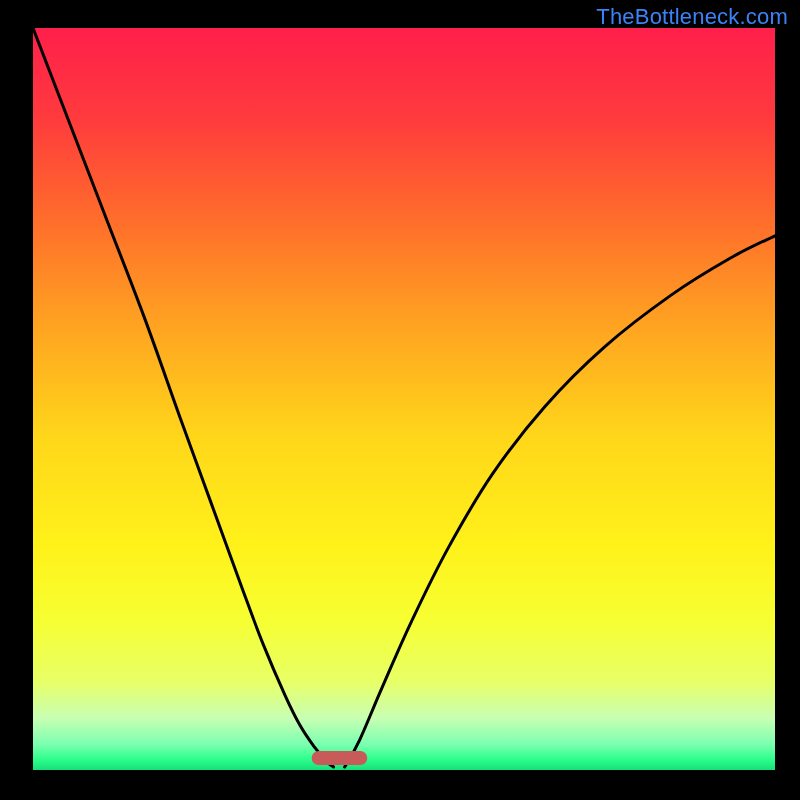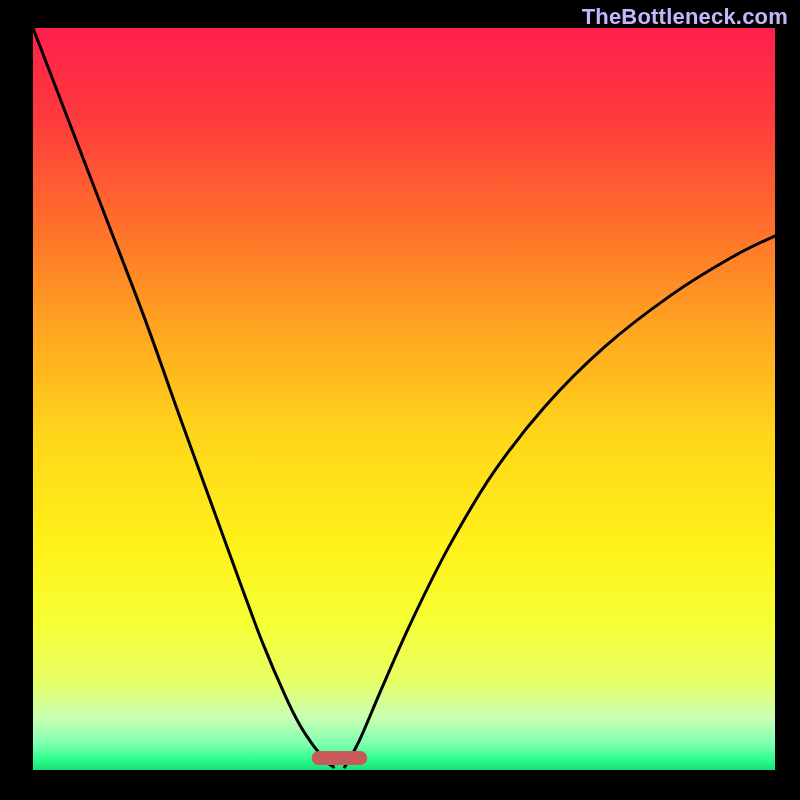--- a/index.html
+++ b/index.html
@@ -20,23 +20,23 @@
     background: #000;
   }
   .plot {
     position: absolute;
     box-sizing: border-box;
   }
   .watermark {
     position: absolute;
     top: 4px;
     right: 12px;
-    color: #c4b5fd;
+    color: #3b82f6;
     font-size: 22px;
-    font-weight: 700;
+    font-weight: 400;
     letter-spacing: 0.2px;
     user-select: none;
   }
   svg { display: block; }
 </style>
 </head>
 <body>
 
 <div class="frame">
 

